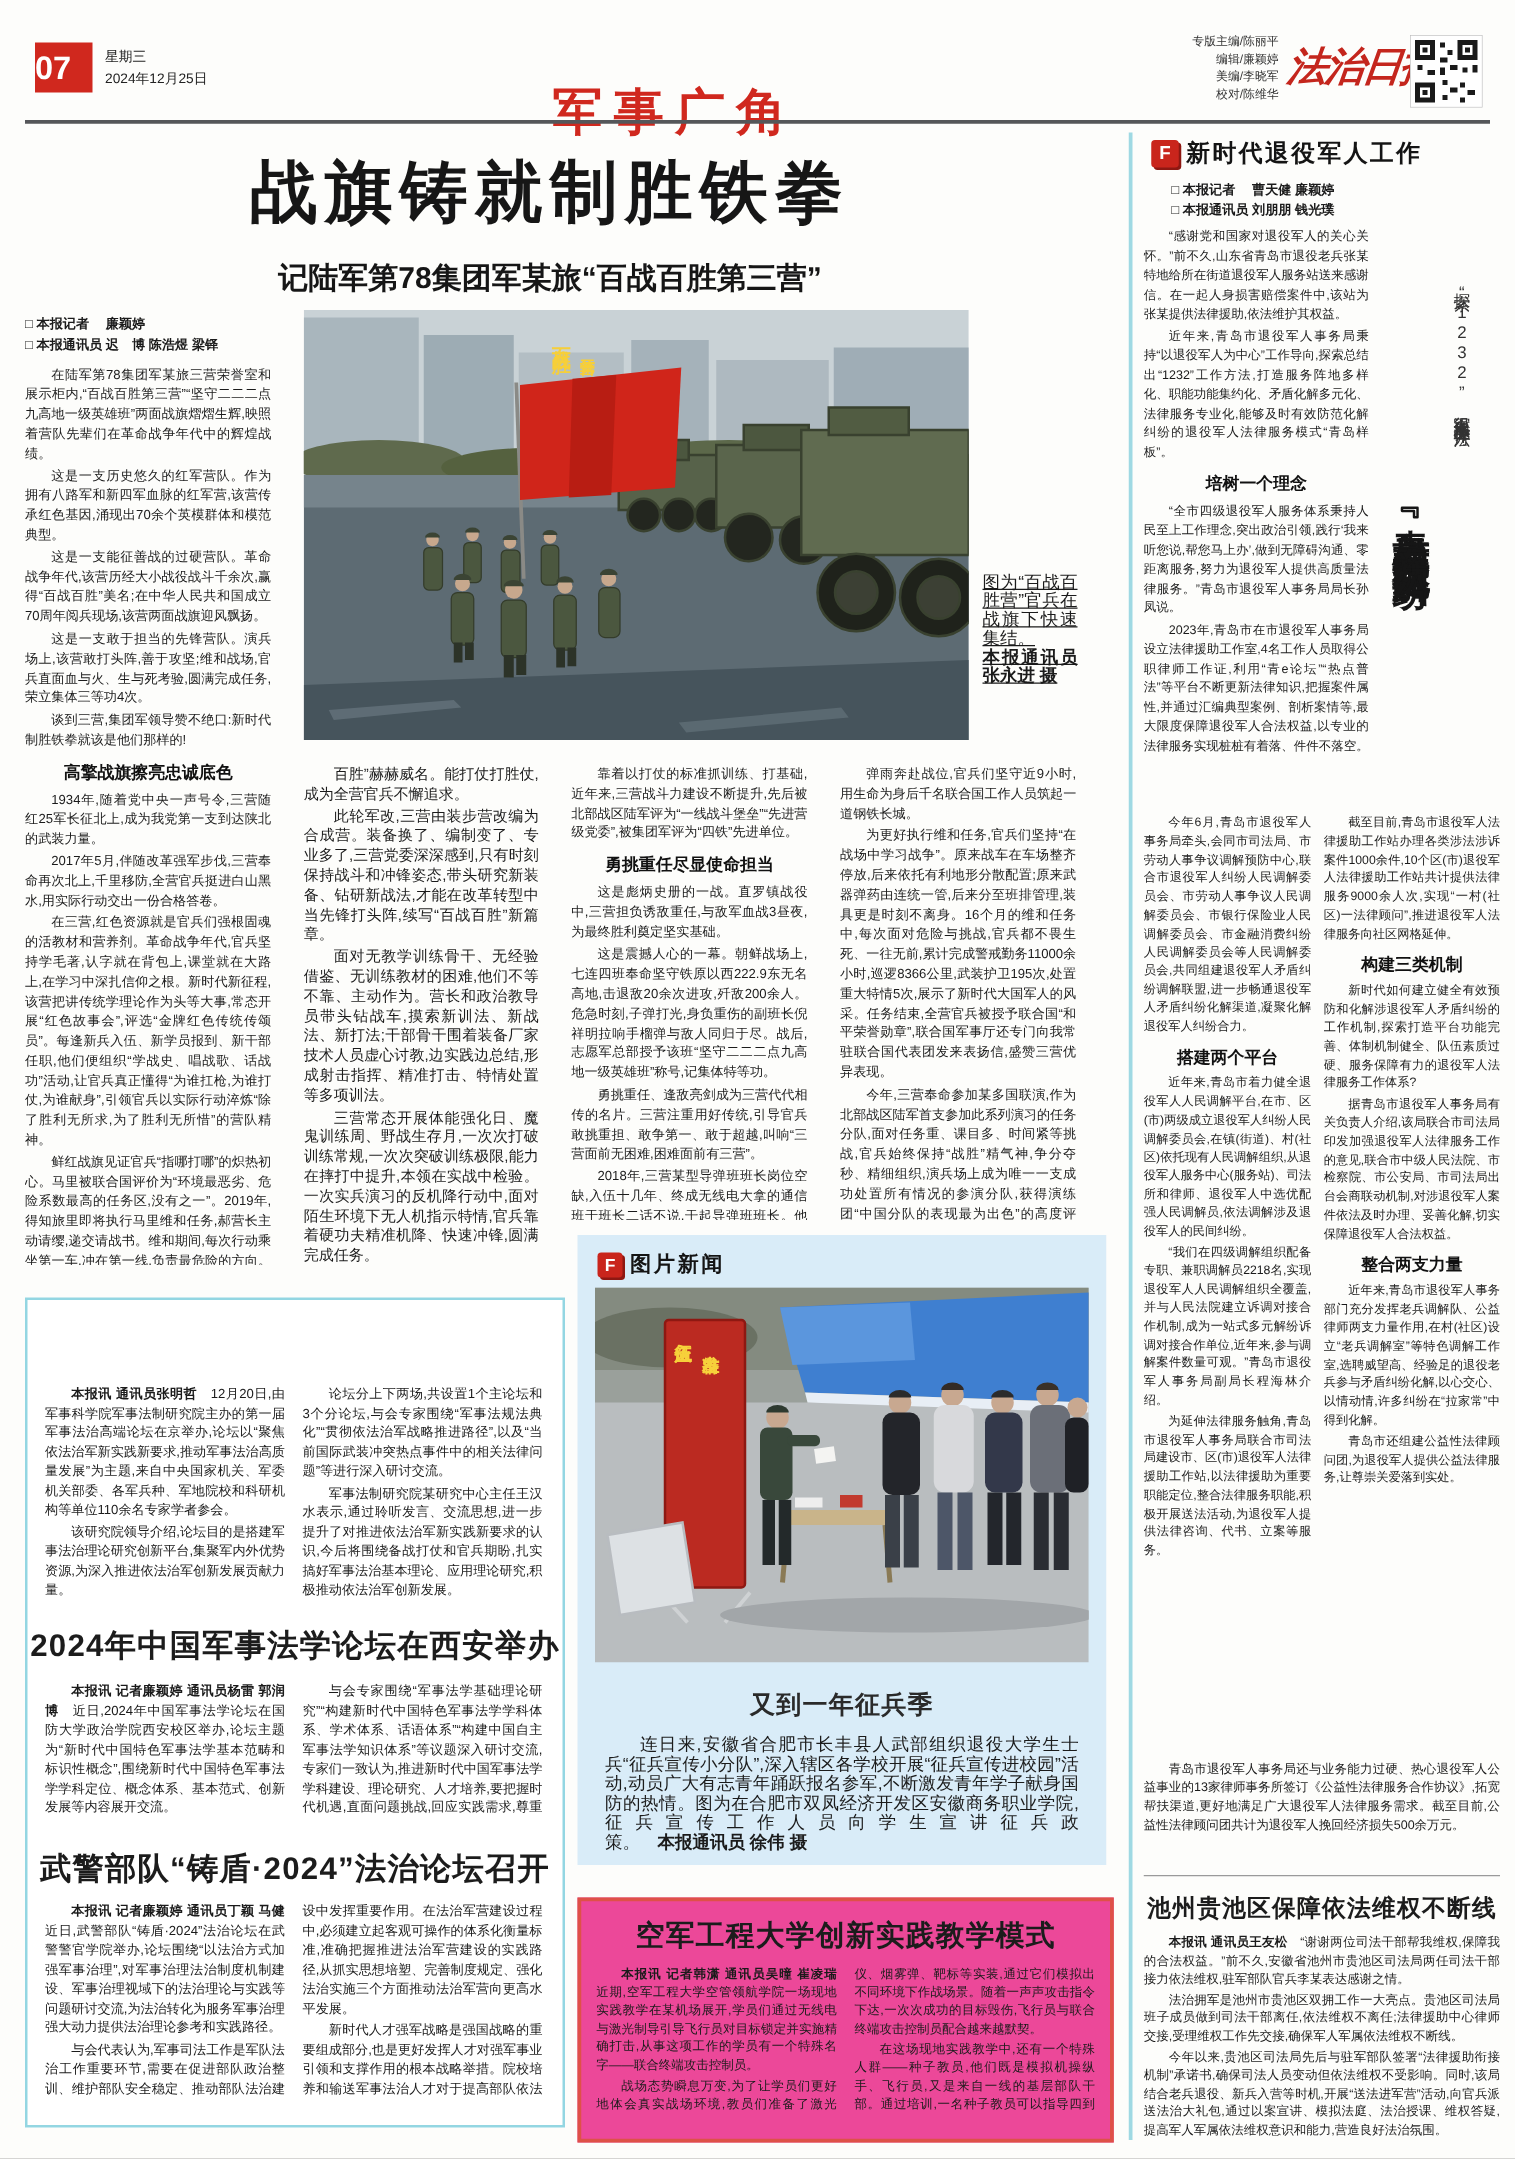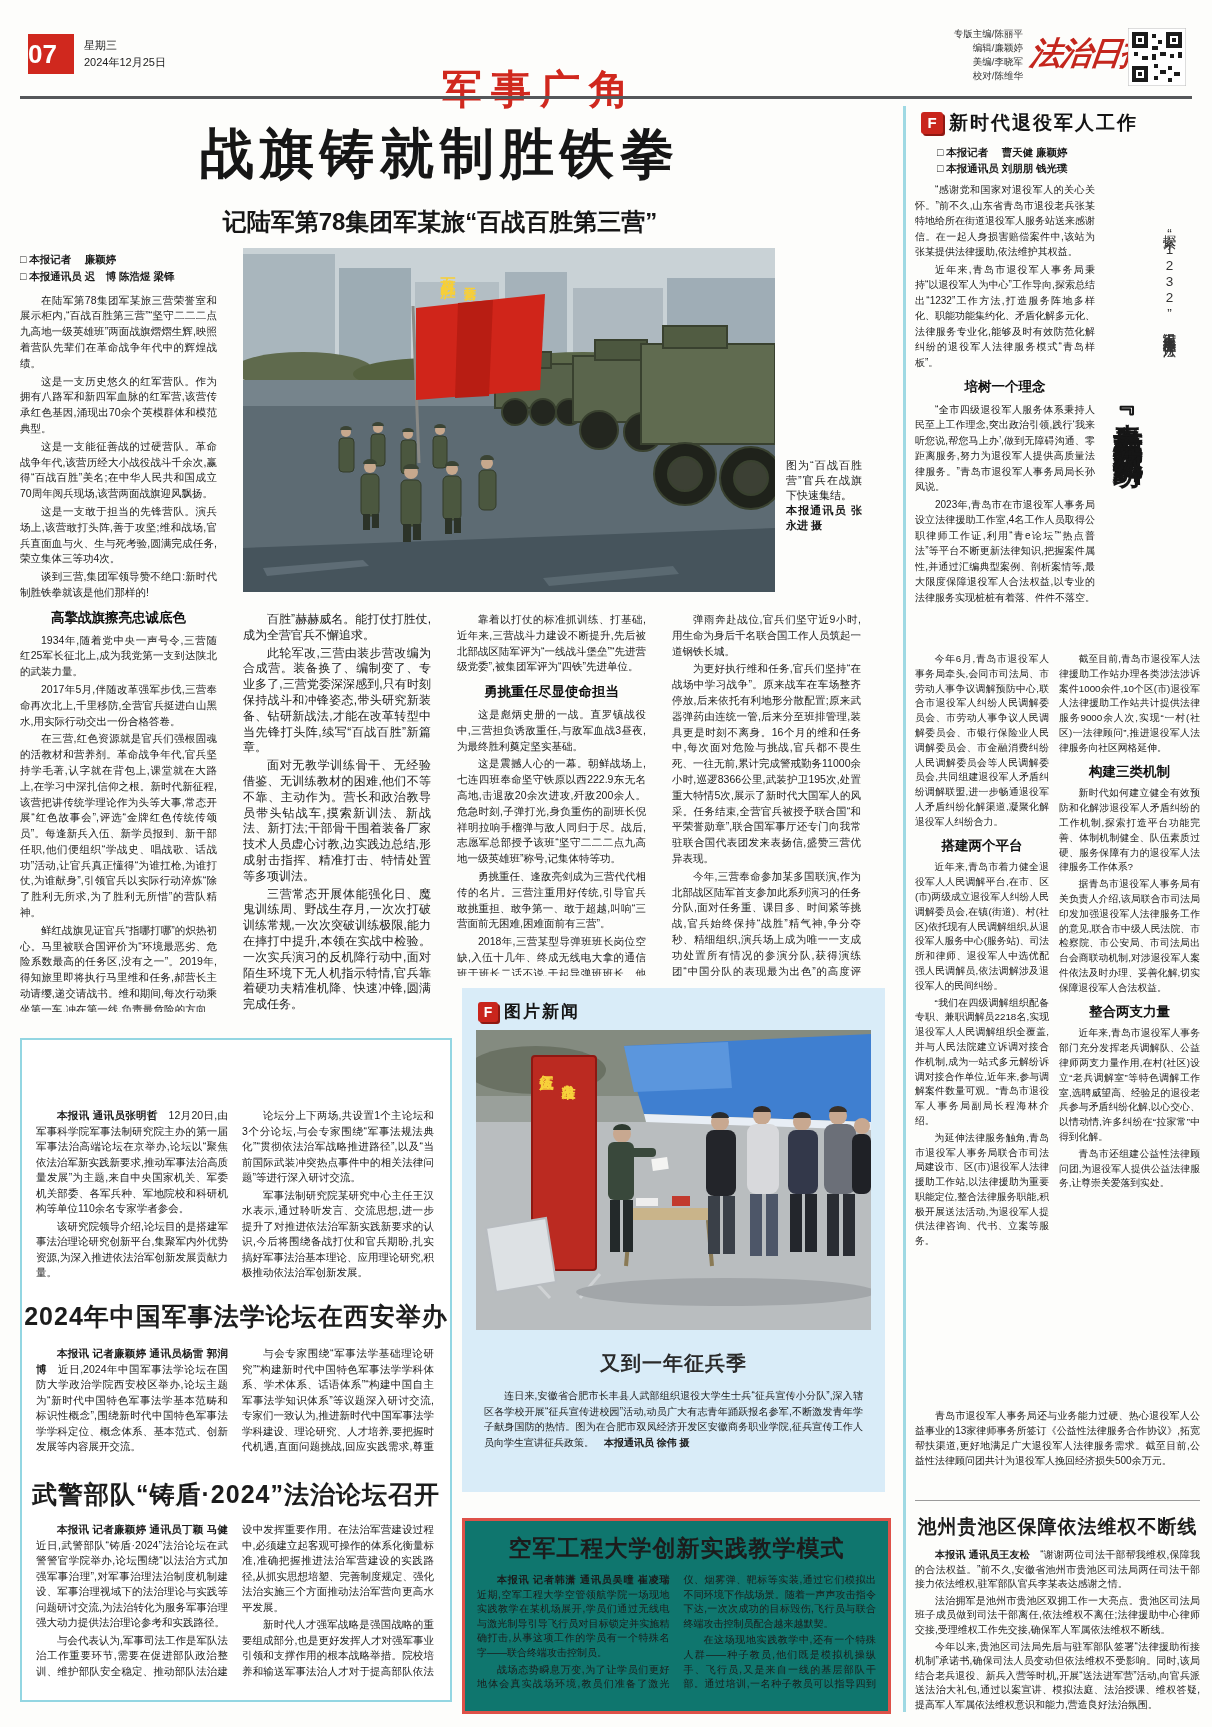--- a/index.html
+++ b/index.html
@@ -12,21 +12,21 @@
   b.credit{font-weight:bold;white-space:nowrap;}
   .colflow{overflow:hidden;}
   .two-col{column-count:2;column-gap:14px;overflow:hidden;}
   .fcube{display:inline-block;background:#c9251c;color:#fff;font-weight:bold;text-align:center;
          border-radius:3px;box-shadow:2px 2px 0 #8e1812;}
   .kicktext{font-weight:bold;color:#141414;letter-spacing:2px;}
   .vert{writing-mode:vertical-rl;text-orientation:upright;}
   .redline{background:#d0281e;}
   .headline-xl{font-weight:bold;color:#161616;text-align:center;}
   .boxhead{font-weight:bold;color:#1c1c1c;text-align:center;letter-spacing:1px;}
-  .caption-sm{font-size:11px;line-height:15px;text-align:justify;}
+  .caption-sm{font-size:14px;line-height:15px;text-align:justify;text-decoration:underline;}
   svg{display:block;}
 </style>
 </head>
 <body>
 
 <div id="page">
 
   <div class="abs redline" style="left:28px;top:34px;width:46px;height:40px;color:#fff;font-size:26px;font-weight:bold;text-align:left;line-height:40px;">07</div>
   <div class="abs" style="left:84px;top:38px;font-size:11px;color:#222;">星期三</div>
   <div class="abs" style="left:84px;top:55px;font-size:11px;color:#222;">2024年12月25日</div>
@@ -295,26 +295,26 @@
           <rect x="376" y="104" width="19" height="60" rx="7" fill="#1f2126"></rect>
         </g>
         <ellipse cx="250" cy="262" rx="150" ry="14" fill="#a2a6a9"></ellipse>
 
         <rect x="176" y="128" width="16" height="12" fill="#f4f4f2" transform="rotate(-8 184 134)"></rect>
       </svg>
       <div class="abs vert" style="left:62px;top:34px;height:200px;color:#f7d13b;font-size:14px;font-weight:bold;">应征入伍</div>
       <div class="abs vert" style="left:84px;top:44px;height:200px;color:#f7d13b;font-size:14px;font-weight:bold;">准备出发</div>
     </div>
     <div class="abs boxhead" style="left:0;top:362px;width:100%;font-size:20px;color:#2a2a2a;">又到一年征兵季</div>
-    <div class="abs" style="left:22px;top:400px;width:379px;font-size:10px;line-height:15.5px;">
+    <div class="abs" style="left:22px;top:400px;width:379px;font-size:14px;line-height:15.5px;">
         <p class="p">连日来,安徽省合肥市长丰县人武部组织退役大学生士兵“征兵宣传小分队”,深入辖区各学校开展“征兵宣传进校园”活动,动员广大有志青年踊跃报名参军,不断激发青年学子献身国防的热情。图为在合肥市双凤经济开发区安徽商务职业学院,征兵宣传工作人员向学生宣讲征兵政策。<b class="credit">　本报通讯员 徐伟 摄</b></p>
       </div>
   </div>
 
-  <div class="abs" style="left:462px;top:1518px;width:423px;height:190px;border:3px solid #de5148;background:#0f766e;text-decoration:underline;">
+  <div class="abs" style="left:462px;top:1518px;width:423px;height:190px;border:3px solid #de5148;background:#ec4899;text-decoration:underline;">
     <div class="abs boxhead" style="left:0;top:12px;width:100%;font-size:23px;">空军工程大学创新实践教学模式</div>
     <div class="abs two-col" style="left:12px;top:52px;width:399px;height:126px;font-size:10px;line-height:14.6px;">
         <p class="p"><b class="lead">本报讯 记者韩潇 通讯员吴曈 崔凌瑞　</b>近期,空军工程大学空管领航学院一场现地实践教学在某机场展开,学员们通过无线电与激光制导引导飞行员对目标锁定并实施精确打击,从事这项工作的学员有一个特殊名字——联合终端攻击控制员。</p>
         <p class="p">战场态势瞬息万变,为了让学员们更好地体会真实战场环境,教员们准备了激光仪、烟雾弹、靶标等实装,通过它们模拟出不同环境下作战场景。随着一声声攻击指令下达,一次次成功的目标毁伤,飞行员与联合终端攻击控制员配合越来越默契。</p>
         <p class="p">在这场现地实践教学中,还有一个特殊人群——种子教员,他们既是模拟机操纵手、飞行员,又是来自一线的基层部队干部。通过培训,一名种子教员可以指导四到五名联合终端攻击控制员。实践教学后期,学员们还将通过实装体验、模拟训练等方式,强化自身思维和技能。</p>
       </div>
   </div>
 
   <div class="abs" style="left:903px;top:106px;width:3px;height:1606px;background:#9fd9e3;"></div>
 

